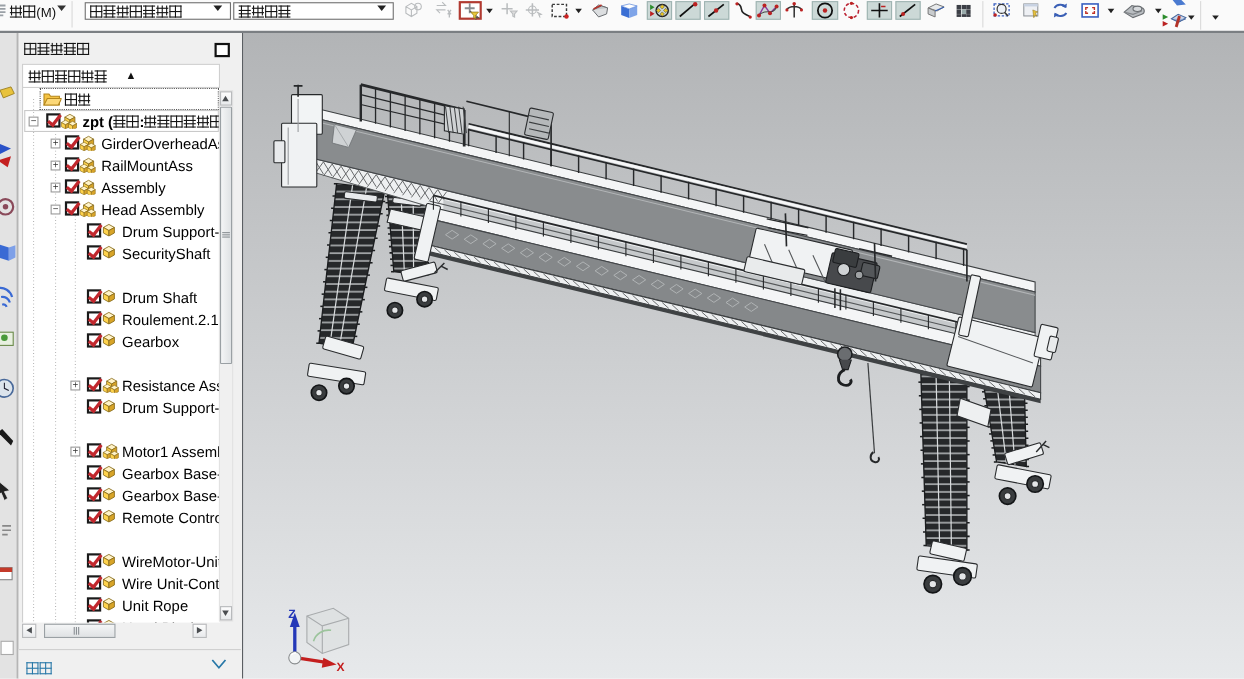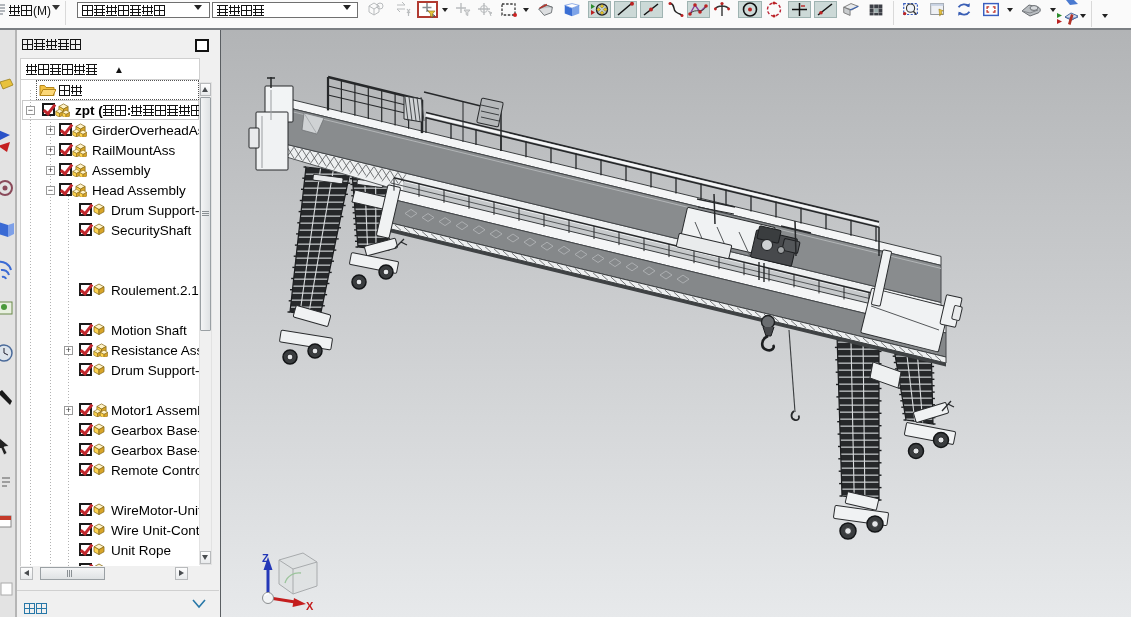--- a/index.html
+++ b/index.html
@@ -341,33 +341,40 @@
           </svg>
           <div class="rtxt" style="left:90px">Drum Support-1</div>
         </div>
       <div class="row" style="top:140px">
           <div class="cb" style="left:58px"></div>
           <svg style="position:absolute;left:72px;top:3px" width="12" height="12" viewBox="0 0 12 12">
             <use href="#cube"></use>
           </svg>
           <div class="rtxt" style="left:90px">SecurityShaft</div>
         </div>
+      <div class="row" style="top:180px">
+          <div class="cb" style="left:58px"></div>
+          <svg style="position:absolute;left:72px;top:3px" width="12" height="12" viewBox="0 0 12 12">
+            <use href="#cube"></use>
+          </svg>
+          <div class="rtxt" style="left:90px">Drum Shaft</div>
+        </div>
       <div class="row" style="top:200px">
           <div class="cb" style="left:58px"></div>
           <svg style="position:absolute;left:72px;top:3px" width="12" height="12" viewBox="0 0 12 12">
             <use href="#cube"></use>
           </svg>
           <div class="rtxt" style="left:90px">Roulement.2.1</div>
         </div>
-      <div class="row" style="top:240px">
-          <div class="cb" style="left:58px"></div>
-          <svg style="position:absolute;left:72px;top:3px" width="12" height="12" viewBox="0 0 12 12">
-            <use href="#cube"></use>
-          </svg>
-          <div class="rtxt" style="left:90px">Motion Shaft</div>
+      <div class="row" style="top:220px">
+          <div class="cb" style="left:58px"></div>
+          <svg style="position:absolute;left:72px;top:3px" width="12" height="12" viewBox="0 0 12 12">
+            <use href="#cube"></use>
+          </svg>
+          <div class="rtxt" style="left:90px">Gearbox</div>
         </div>
       <div class="row" style="top:260px">
           <div class="exp" style="left:43px">+</div>
           <div class="cb" style="left:58px"></div>
           <svg style="position:absolute;left:72px;top:3px" width="15" height="14" viewBox="0 0 15 14">
             <use href="#asm"></use>
           </svg>
           <div class="rtxt" style="left:90px">Resistance Asse</div>
         </div>
       <div class="row" style="top:280px">

